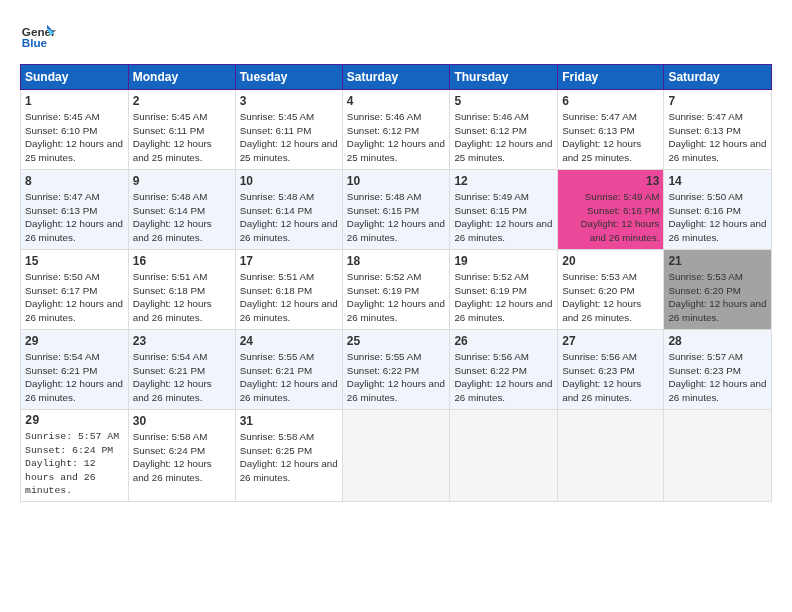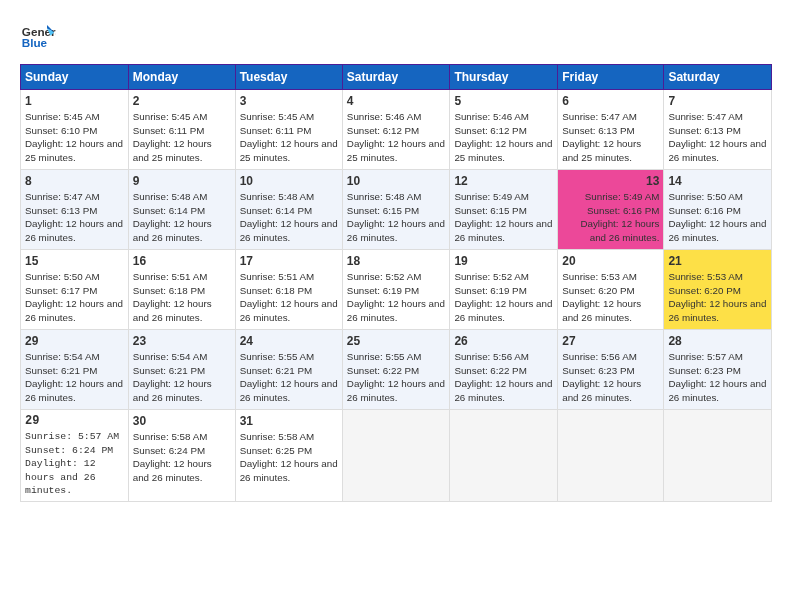--- a/index.html
+++ b/index.html
@@ -133,21 +133,21 @@
           <td style="background: #ec4899; text-align: right;"><span class="day-num">13</span><span class="day-info">Sunrise: 5:49 AM<br>Sunset: 6:16 PM<br>Daylight: 12 hours and 26 minutes.</span></td>
           <td style="background: rgb(240, 244, 251);"><span class="day-num">14</span><span class="day-info">Sunrise: 5:50 AM<br>Sunset: 6:16 PM<br>Daylight: 12 hours and 26 minutes.</span></td>
         </tr>
         <tr>
           <td style="background: rgb(255, 255, 255); margin-top: 44px;"><span class="day-num">15</span><span class="day-info">Sunrise: 5:50 AM<br>Sunset: 6:17 PM<br>Daylight: 12 hours and 26 minutes.</span></td>
           <td style="background: rgb(255, 255, 255); border-radius: 19px;"><span class="day-num">16</span><span class="day-info">Sunrise: 5:51 AM<br>Sunset: 6:18 PM<br>Daylight: 12 hours and 26 minutes.</span></td>
           <td style="background: rgb(255, 255, 255);"><span class="day-num">17</span><span class="day-info">Sunrise: 5:51 AM<br>Sunset: 6:18 PM<br>Daylight: 12 hours and 26 minutes.</span></td>
           <td style="background: rgb(255, 255, 255);"><span class="day-num">18</span><span class="day-info">Sunrise: 5:52 AM<br>Sunset: 6:19 PM<br>Daylight: 12 hours and 26 minutes.</span></td>
           <td style="background: rgb(255, 255, 255);"><span class="day-num">19</span><span class="day-info">Sunrise: 5:52 AM<br>Sunset: 6:19 PM<br>Daylight: 12 hours and 26 minutes.</span></td>
           <td style="background: rgb(255, 255, 255);"><span class="day-num">20</span><span class="day-info">Sunrise: 5:53 AM<br>Sunset: 6:20 PM<br>Daylight: 12 hours and 26 minutes.</span></td>
-          <td style="background: #fde047;"><span class="day-num">21</span><span class="day-info">Sunrise: 5:53 AM<br>Sunset: 6:20 PM<br>Daylight: 12 hours and 26 minutes.</span></td>
+          <td style="background: #a3a3a3;"><span class="day-num">21</span><span class="day-info">Sunrise: 5:53 AM<br>Sunset: 6:20 PM<br>Daylight: 12 hours and 26 minutes.</span></td>
         </tr>
         <tr>
           <td style="background: rgb(240, 244, 251);"><span class="day-num">29</span><span class="day-info">Sunrise: 5:54 AM<br>Sunset: 6:21 PM<br>Daylight: 12 hours and 26 minutes.</span></td>
           <td style="background: rgb(240, 244, 251);"><span class="day-num">23</span><span class="day-info">Sunrise: 5:54 AM<br>Sunset: 6:21 PM<br>Daylight: 12 hours and 26 minutes.</span></td>
           <td style="background: rgb(240, 244, 251);"><span class="day-num">24</span><span class="day-info">Sunrise: 5:55 AM<br>Sunset: 6:21 PM<br>Daylight: 12 hours and 26 minutes.</span></td>
           <td style="background: rgb(240, 244, 251);"><span class="day-num">25</span><span class="day-info">Sunrise: 5:55 AM<br>Sunset: 6:22 PM<br>Daylight: 12 hours and 26 minutes.</span></td>
           <td style="background: rgb(240, 244, 251);"><span class="day-num">26</span><span class="day-info">Sunrise: 5:56 AM<br>Sunset: 6:22 PM<br>Daylight: 12 hours and 26 minutes.</span></td>
           <td style="background: rgb(240, 244, 251);"><span class="day-num">27</span><span class="day-info">Sunrise: 5:56 AM<br>Sunset: 6:23 PM<br>Daylight: 12 hours and 26 minutes.</span></td>
           <td style="background: rgb(240, 244, 251);"><span class="day-num">28</span><span class="day-info">Sunrise: 5:57 AM<br>Sunset: 6:23 PM<br>Daylight: 12 hours and 26 minutes.</span></td>
         </tr>

